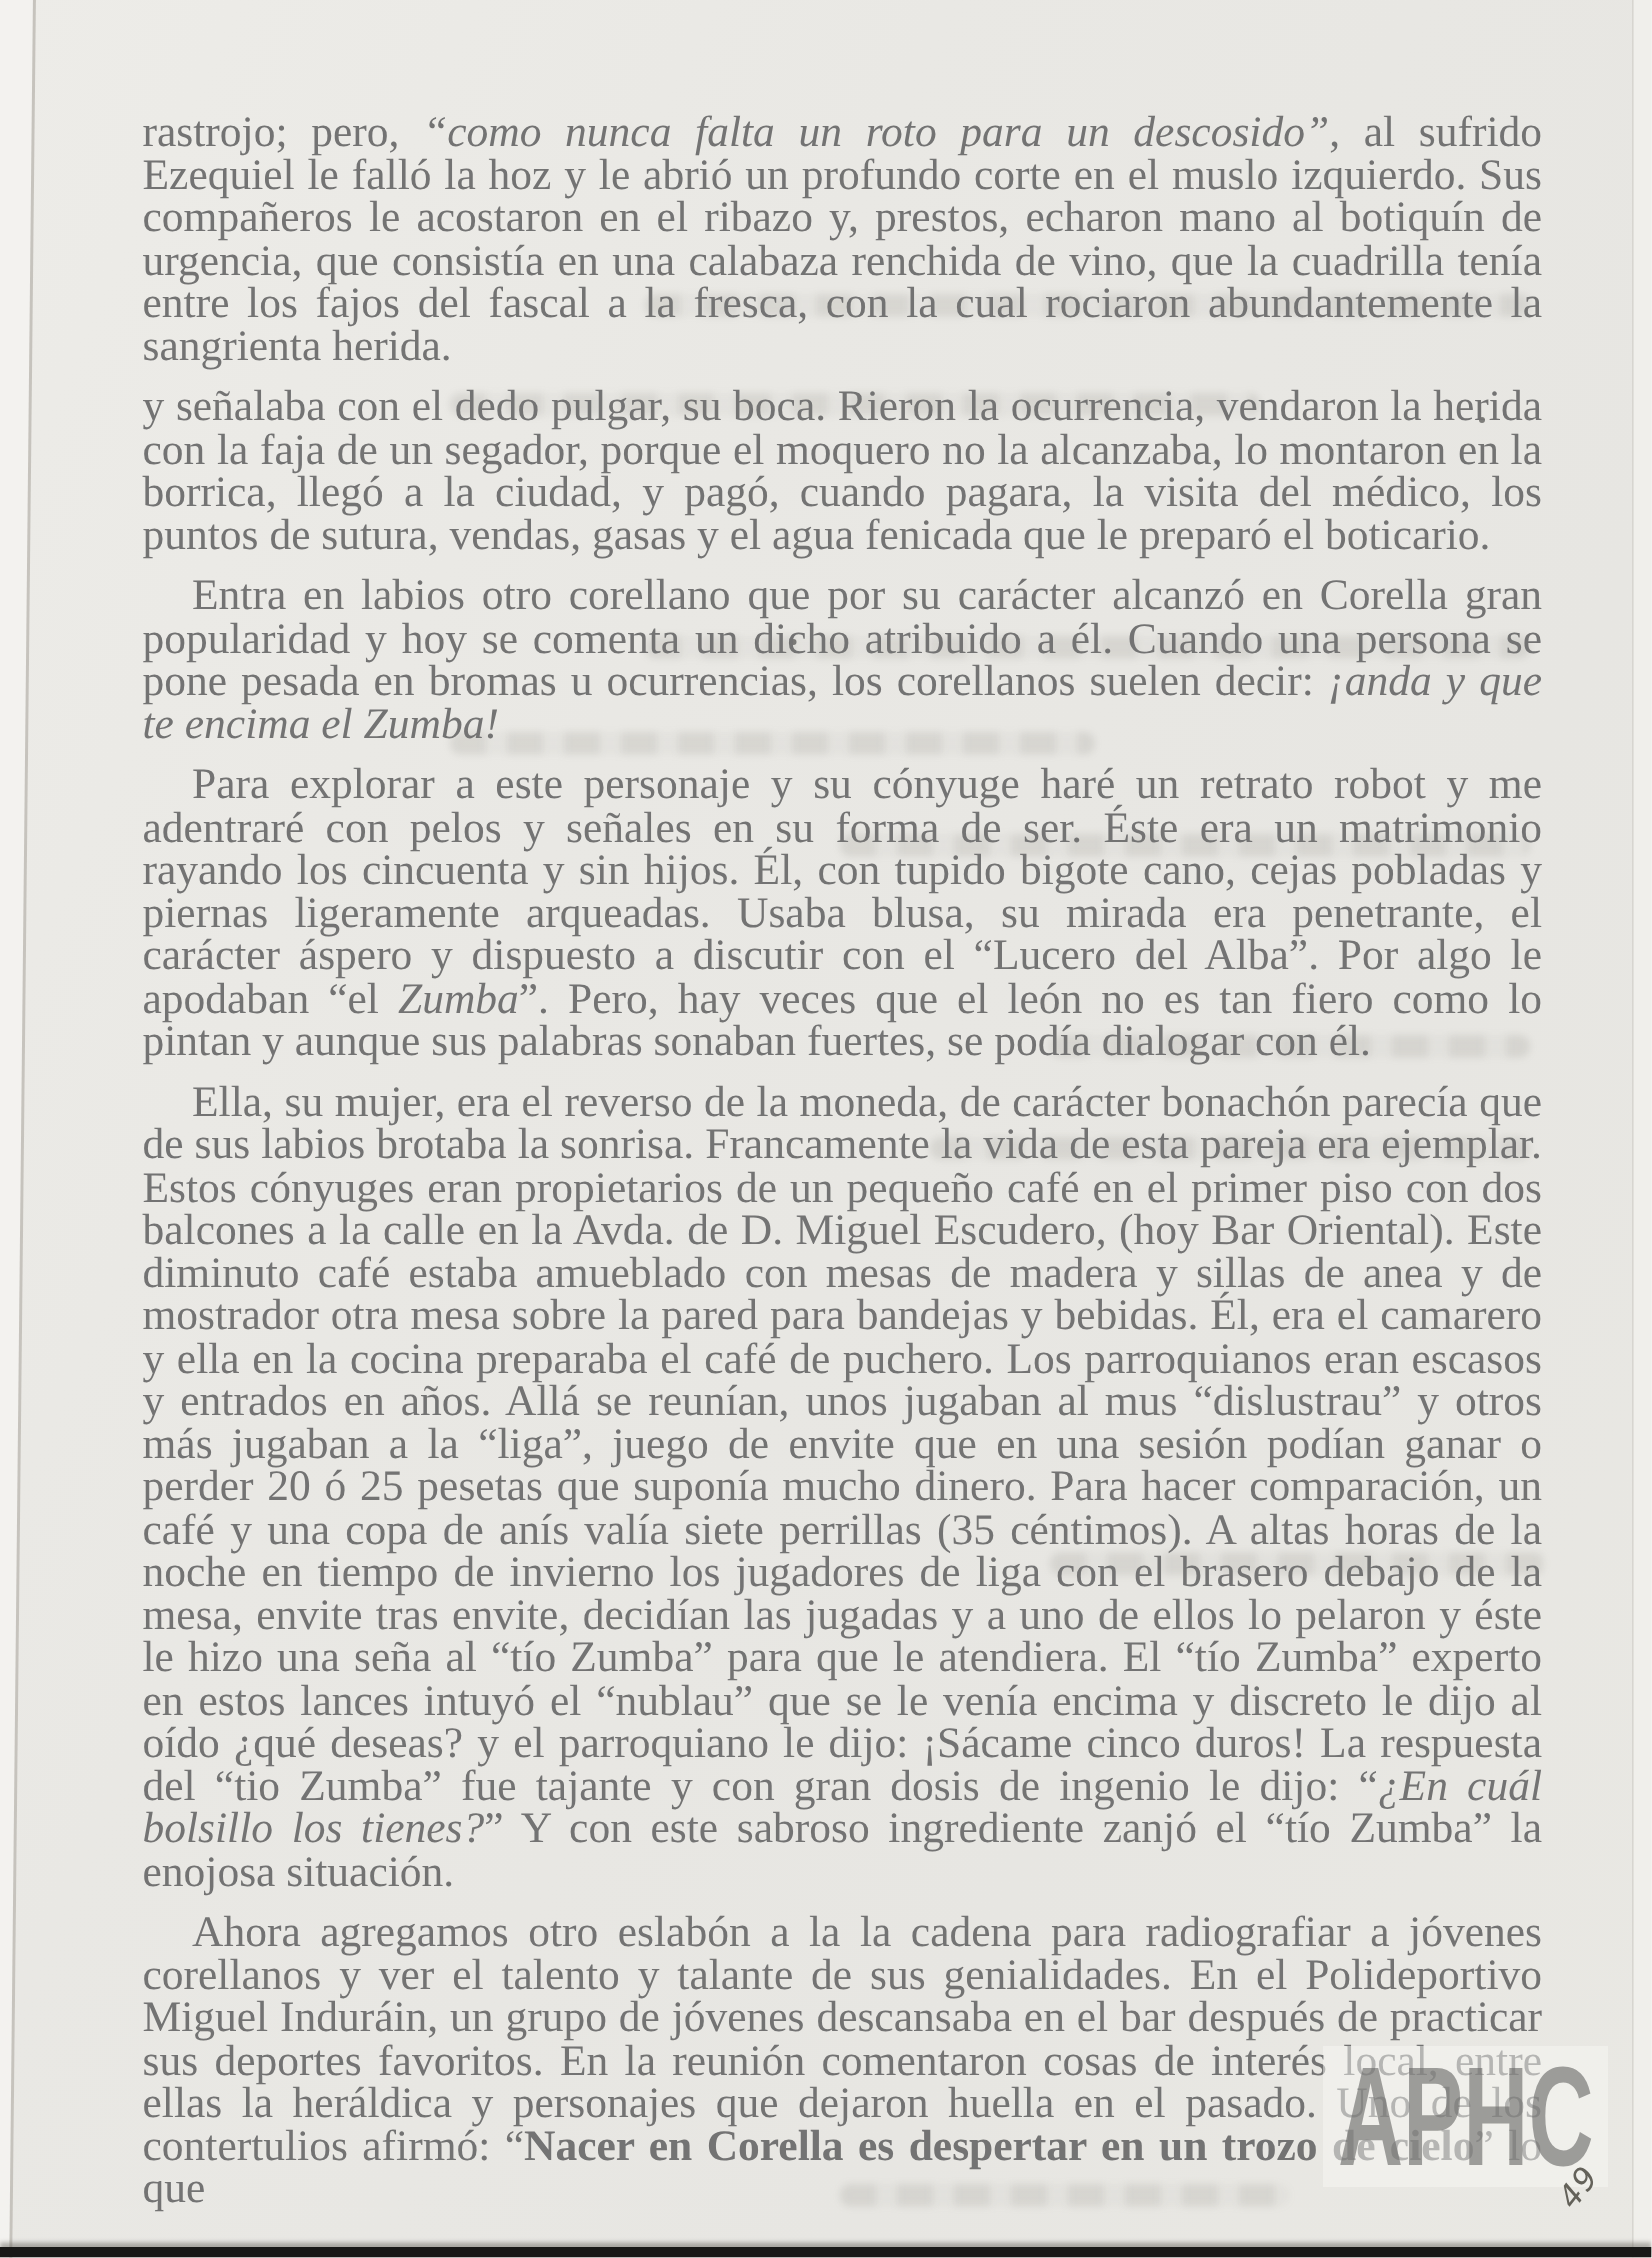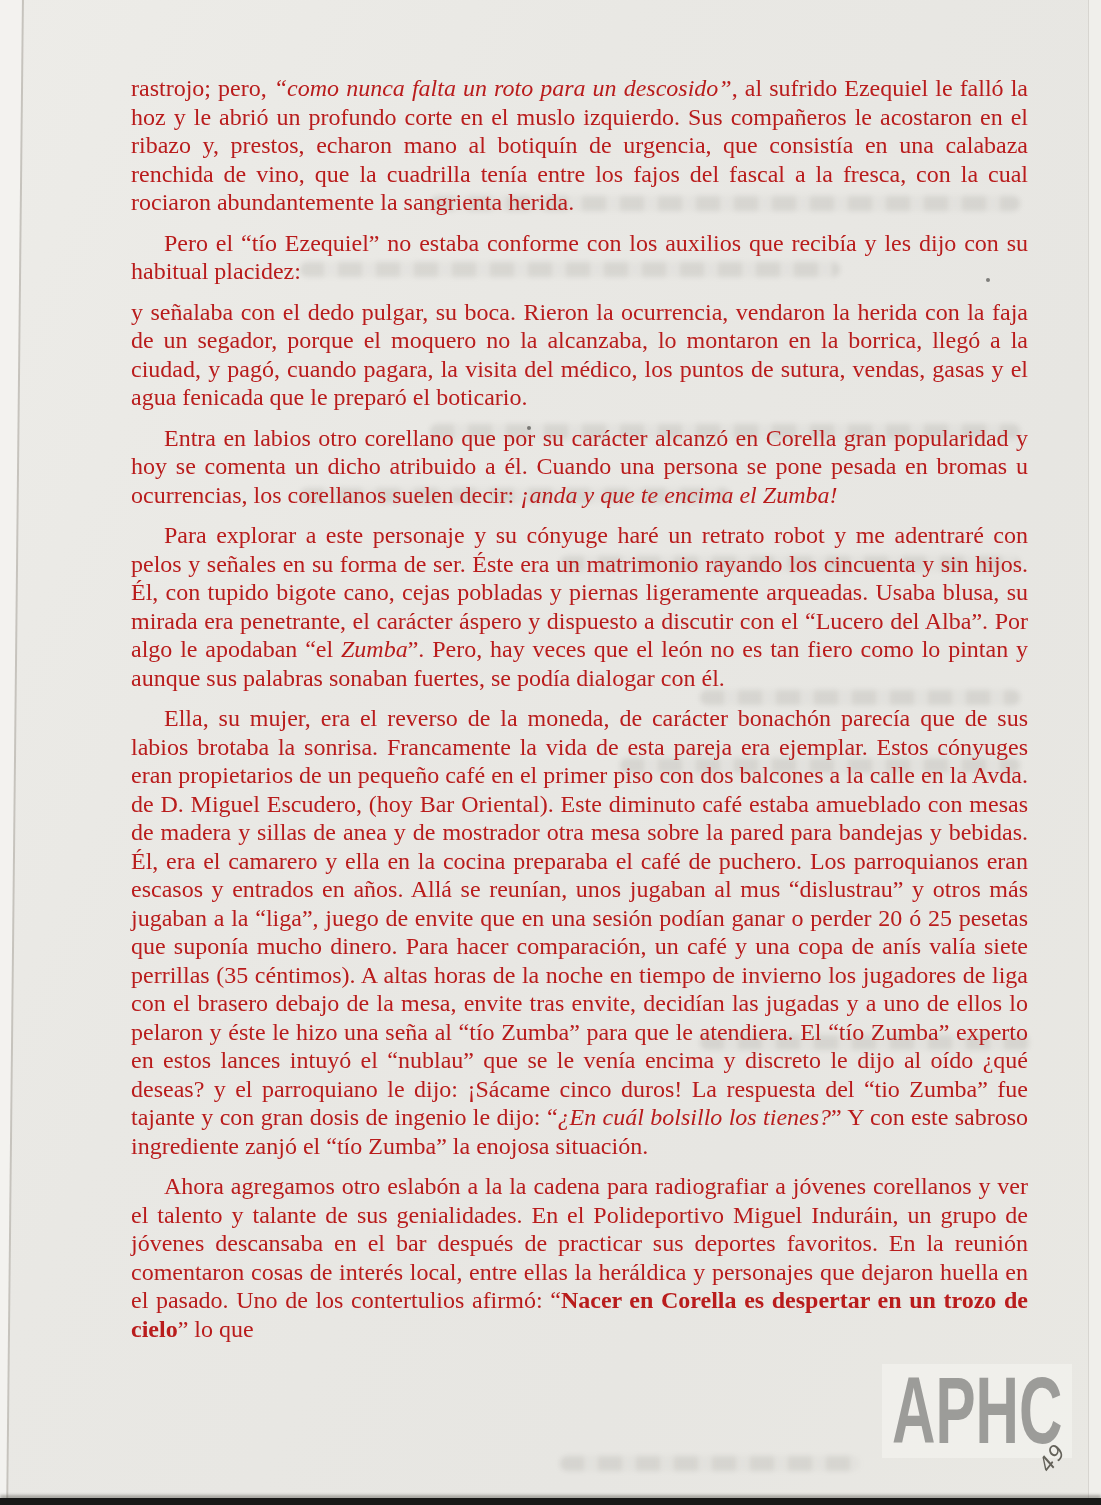--- a/index.html
+++ b/index.html
@@ -29,25 +29,24 @@
   }
   .edge-bottom-bar {
     position:absolute; left:0; bottom:0; width:100%; height:7px;
     background:#181817;
     box-shadow:0 -3px 3px rgba(90,88,82,.45);
   }
 
   
   .page-text {
     position:absolute; left:95px; right:73px; top:74px;
-    font-size:24px; line-height:28.5px;
-    color:#b91c1c;
+    font-size:29px; line-height:28.5px;
+    color:#737373;
     text-align:justify;
     text-rendering:optimizeLegibility;
-    margin-left:36px;
   }
   .para { margin:0; }
   .para + .para { margin-top:12px; }
   .para.indent { text-indent:33px; }
   .seg-normal { font-style:normal; font-weight:normal; }
   .seg-italic { font-style:italic; }
   .seg-bold   { font-weight:bold; }
 
   
   .bleed {
@@ -102,21 +101,20 @@
 <div class="bleed" style="left:560px; top:556px; width:460px;"></div>
 <div class="bleed" style="left:700px; top:690px; width:320px;"></div>
 <div class="bleed" style="left:620px; top:758px; width:400px;"></div>
 <div class="bleed" style="left:700px; top:1035px; width:330px;"></div>
 <div class="bleed" style="left:560px; top:1456px; width:300px;"></div>
 <div class="speckle" style="left:527px; top:426px;"></div>
 <div class="speckle" style="left:986px; top:278px;"></div>
 
 <div class="page-text">
     <p class="para"><span class="seg-normal">rastrojo; pero, </span><span class="seg-italic">“como nunca falta un roto para un descosido”</span><span class="seg-normal">, al sufrido Ezequiel le falló la hoz y le abrió un profundo corte en el muslo izquierdo. Sus compañeros le acostaron en el ribazo y, prestos, echaron mano al botiquín de urgencia, que consistía en una calabaza renchida de vino, que la cuadrilla tenía entre los fajos del fascal a la fresca, con la cual rociaron abundantemente la sangrienta herida.</span></p>
-    <p class="para indent"><span class="seg-normal">Pero el “tío Ezequiel” no estaba conforme con los auxilios que recibía y les dijo con su habitual placidez:</span></p>
     <p class="para"><span class="seg-normal">y señalaba con el dedo pulgar, su boca. Rieron la ocurrencia, vendaron la herida con la faja de un segador, porque el moquero no la alcanzaba, lo montaron en la borrica,  llegó a la ciudad, y pagó, cuando pagara, la visita del médico, los puntos de sutura, vendas, gasas y el agua fenicada que le preparó el boticario.</span></p>
     <p class="para indent"><span class="seg-normal">Entra en labios otro corellano que por su carácter alcanzó en Corella gran popularidad y hoy se comenta un dicho atribuido a él. Cuando una persona se pone pesada en bromas u ocurrencias, los corellanos suelen decir: </span><span class="seg-italic">¡anda y que te encima el Zumba!</span></p>
     <p class="para indent"><span class="seg-normal">Para explorar a este personaje y su cónyuge haré un retrato robot y me adentraré con pelos y señales en su forma de ser. Éste era un matrimonio rayando los cincuenta y sin hijos. Él, con tupido bigote cano, cejas pobladas y piernas ligeramente arqueadas. Usaba blusa, su mirada era penetrante, el carácter áspero y dispuesto a discutir con el “Lucero del Alba”. Por algo le apodaban “el </span><span class="seg-italic">Zumba</span><span class="seg-normal">”. Pero, hay veces que el león no es tan fiero como lo pintan y aunque sus palabras sonaban fuertes, se podía dialogar con él.</span></p>
     <p class="para indent"><span class="seg-normal">Ella, su mujer, era el reverso de la moneda, de carácter bonachón parecía que de sus labios brotaba la sonrisa. Francamente la vida de esta pareja era ejemplar. Estos cónyuges eran propietarios de un pequeño café en el primer piso con dos balcones a la calle en la Avda. de D. Miguel Escudero, (hoy Bar Oriental). Este diminuto café estaba amueblado con mesas de madera y sillas de anea y de mostrador otra mesa sobre la pared para bandejas y bebidas. Él, era el camarero y ella en la cocina preparaba el café de puchero. Los parroquianos eran escasos y entrados en años. Allá se reunían, unos jugaban al mus “dislustrau” y otros más jugaban a la “liga”, juego de envite que en una sesión podían ganar o perder 20 ó 25 pesetas que suponía mucho dinero. Para hacer comparación, un café y una copa de anís valía siete perrillas (35 céntimos). A altas horas de la noche en tiempo de invierno los jugadores de liga con el brasero debajo de la mesa, envite tras envite, decidían las jugadas y a uno de ellos lo pelaron y éste le hizo una seña al “tío Zumba” para que le atendiera. El “tío Zumba” experto en estos lances intuyó el “nublau” que se le venía encima y discreto le dijo al oído ¿qué deseas? y el parroquiano le dijo: ¡Sácame cinco duros! La respuesta del “tio Zumba” fue tajante y con gran dosis de ingenio le dijo: “</span><span class="seg-italic">¿En cuál bolsillo los tienes?</span><span class="seg-normal">” Y con este sabroso ingrediente zanjó el “tío Zumba” la enojosa situación.</span></p>
     <p class="para indent"><span class="seg-normal">Ahora agregamos otro eslabón a la la cadena para radiografiar a jóvenes corellanos y ver el talento y talante de sus genialidades. En el Polideportivo Miguel Induráin, un grupo de jóvenes descansaba en el bar después de practicar sus deportes favoritos. En la reunión comentaron cosas de interés local, entre ellas la heráldica y personajes que dejaron huella en el pasado. Uno de los contertulios afirmó: “</span><span class="seg-bold">Nacer en Corella es despertar en un trozo de cielo</span><span class="seg-normal">” lo que</span></p>
   </div>
 
 <div class="watermark-box">
   <span class="watermark-text">APHC</span>
 </div>

